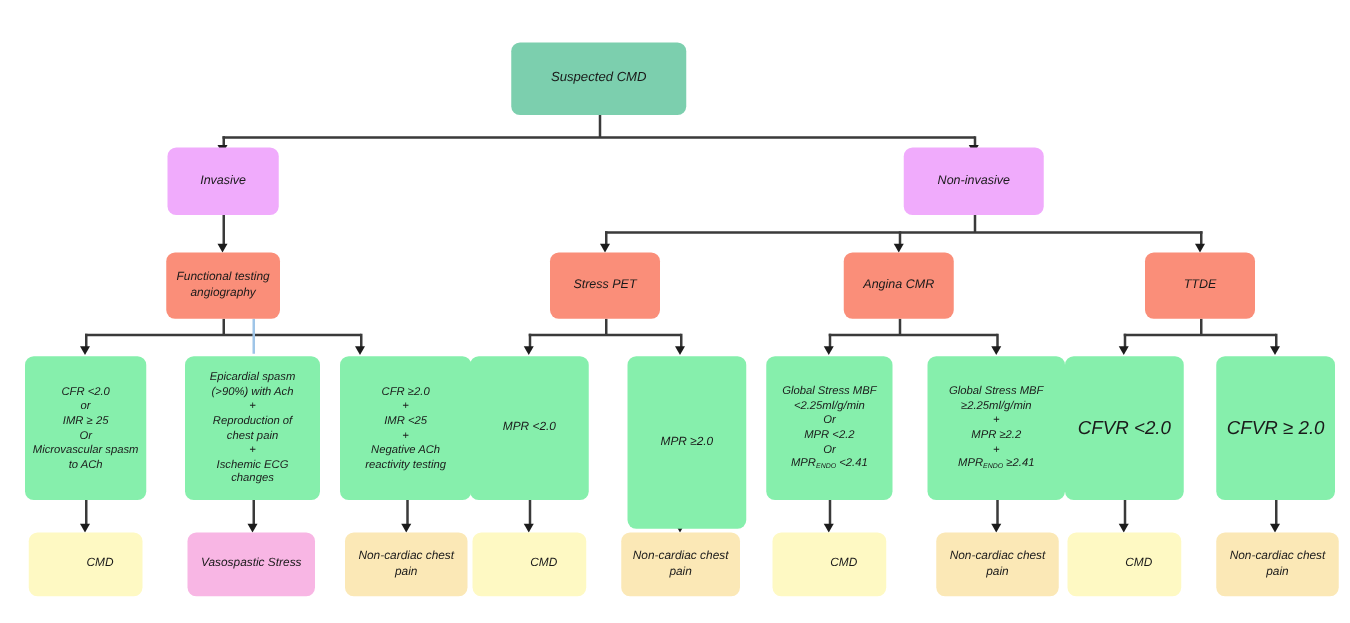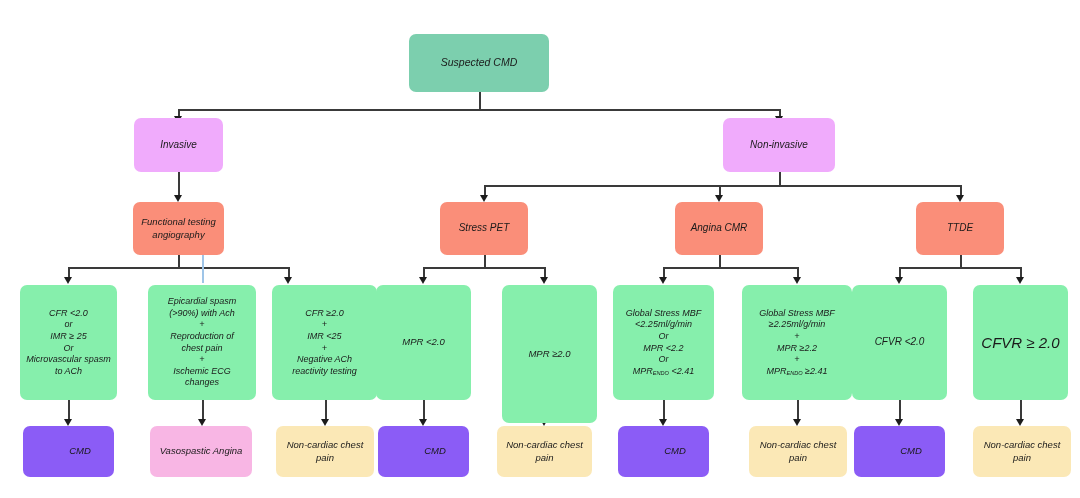--- a/index.html
+++ b/index.html
@@ -26,21 +26,21 @@
     line-height:1.28;
     padding:4px 5px;
     white-space:pre-line;
     font-style:italic;
   }
   .node .lbl{display:block;width:100%;}
   .n-root{background:#7ccfae;}
   .n-branch{background:#f0abfc;}
   .n-test{background:#fa8e79;}
   .n-crit{background:#86efac;justify-content:center;}
-  .n-cmd{background:#8b5cf6;padding-left:28px;}
+  .n-cmd{background:#fef9c3;padding-left:28px;}
   .n-vaso{background:#f8b6e4;}
   .n-nccp{background:#fbe8b6;}
 
   
   .ln{position:absolute;background:#3a3a3a;}
   .ln.v{width:1.6px;}
   .ln.h{height:1.6px;}
   .ln.blue{background:#9fc5e8;}
   .arw{
     position:absolute;
@@ -208,34 +208,34 @@
 
   <div class="node n-crit" style="left:742px;top:285px;width:110px;height:115px;font-size:9px;">
     <span class="lbl"><span>Global Stress MBF
 ≥2.25ml/g/min
 +
 MPR ≥2.2
 +
 MPR</span><span class="sub">ENDO</span><span> ≥2.41</span></span>
   </div>
 
-  <div class="node n-crit" style="left:852px;top:285px;width:95px;height:115px;font-size:10px;">
+  <div class="node n-crit" style="left:852px;top:285px;width:95px;height:115px;font-size:15px;">
     <span class="lbl">CFVR &lt;2.0</span>
   </div>
 
   <div class="node n-crit" style="left:973px;top:285px;width:95px;height:115px;font-size:15px;">
     <span class="lbl">CFVR ≥ 2.0</span>
   </div>
 
   <div class="node n-cmd" style="left:23px;top:426px;width:91px;height:51px;font-size:9.5px;">
     <span class="lbl">CMD</span>
   </div>
 
   <div class="node n-vaso" style="left:150px;top:426px;width:102px;height:51px;font-size:9.5px;">
-    <span class="lbl">Vasospastic Angina</span>
+    <span class="lbl">Vasospastic Stress</span>
   </div>
 
   <div class="node n-nccp" style="left:276px;top:426px;width:98px;height:51px;font-size:9.5px;">
     <span class="lbl">Non-cardiac chest
 pain</span>
   </div>
 
   <div class="node n-cmd" style="left:378px;top:426px;width:91px;height:51px;font-size:9.5px;">
     <span class="lbl">CMD</span>
   </div>

